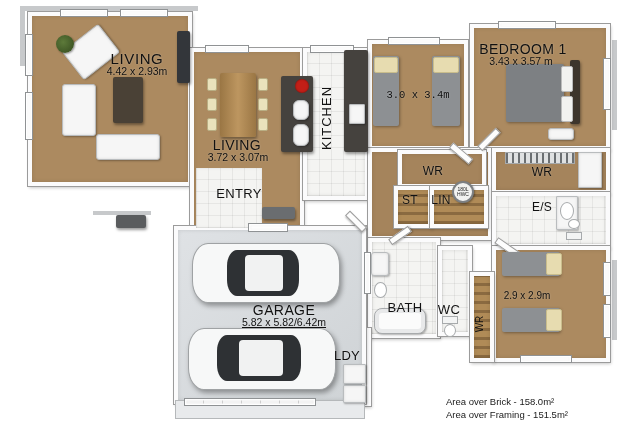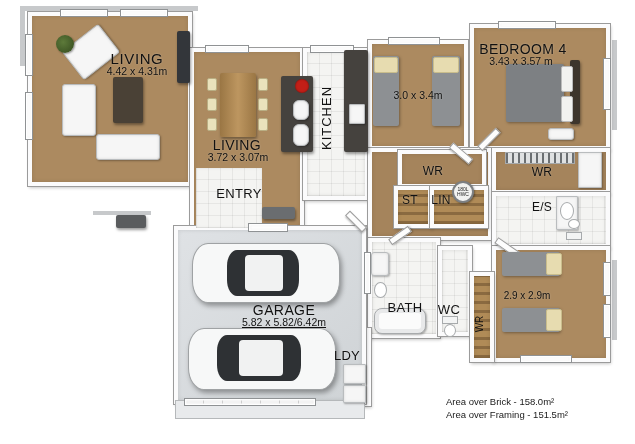--- a/index.html
+++ b/index.html
@@ -176,32 +176,32 @@
 
   <div class="fd" style="left:116px;top:215px;width:30px;height:13px;background:#5a5c5e;"></div>
   <div class="fd" style="left:262px;top:207px;width:33px;height:12px;background:#6a6d70;"></div>
 
   <div class="hwc" style="left:452px;top:181px;">
     <span>180L</span>
     <span>HWC</span>
   </div>
 
   <div class="lbl rname-lg" style="left:137px;top:50px;">LIVING</div>
-  <div class="lbl rdims" style="left:137px;top:65px;">4.42 x 4.31m</div>
+  <div class="lbl rdims" style="left:137px;top:65px;">4.42 x 2.93m</div>
 
   <div class="lbl rname" style="left:237px;top:137px;">LIVING</div>
   <div class="lbl rdims" style="left:238px;top:151px;text-align:right;">3.72 x 3.07m</div>
 
   <div class="vlbl rname-sm" style="left:326px;top:118px;transform:translate(-50%,-50%) rotate(-90deg);letter-spacing:1px;font-size:13px;">KITCHEN</div>
 
   <div class="lbl rname-sm" style="left:239px;top:186px;font-size:13px;">ENTRY</div>
 
-  <div class="lbl rdims" style="left:418px;top:89px;">3.0 x 3.4m</div>
-
-  <div class="lbl rname" style="left:523px;top:41px;">BEDROOM 4</div>
+  <div class="lbl rdims" style="left:418px;top:89px;font-family:Liberation Mono, monospace;">3.0 x 3.4m</div>
+
+  <div class="lbl rname" style="left:523px;top:41px;">BEDROOM 1</div>
   <div class="lbl rdims" style="left:521px;top:55px;">3.43 x 3.57 m</div>
 
   <div class="lbl rname-sm" style="left:433px;top:164px;">WR</div>
   <div class="lbl rname-sm" style="left:410px;top:193px;">ST</div>
   <div class="lbl rname-sm" style="left:441px;top:193px;">LIN</div>
 
   <div class="lbl rname-sm" style="left:542px;top:165px;">WR</div>
   <div class="lbl rname-sm" style="left:542px;top:200px;">E/S</div>
 
   <div class="lbl rname" style="left:284px;top:302px;">GARAGE</div>

